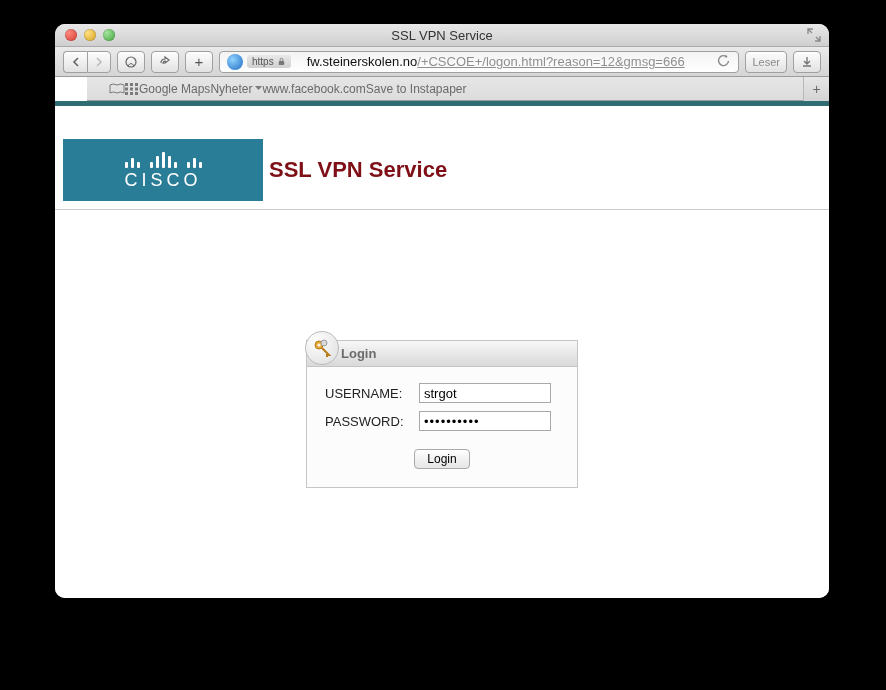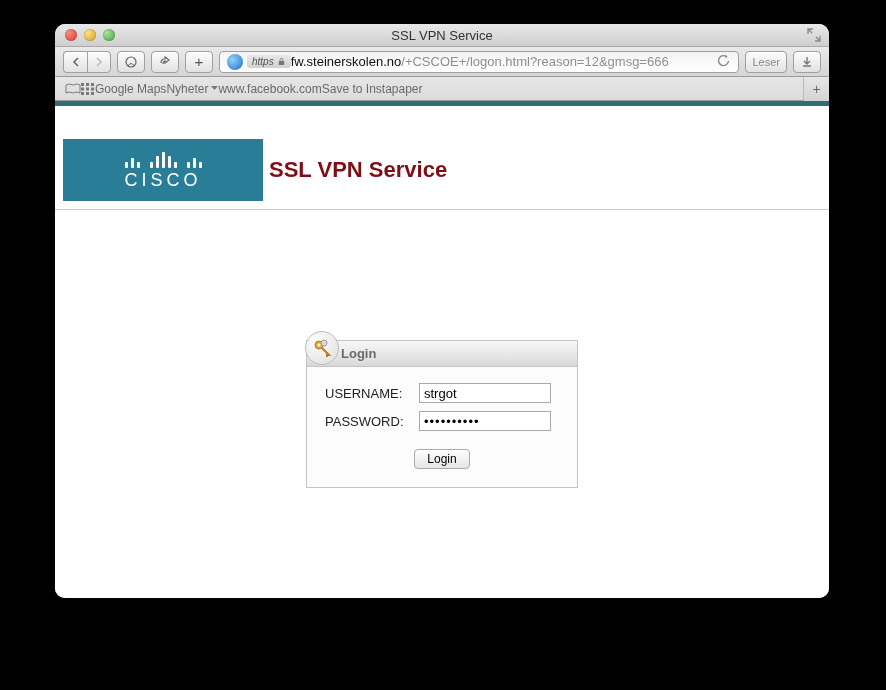--- a/index.html
+++ b/index.html
@@ -41,34 +41,34 @@
   .navgrp { display: flex; }
   .navgrp .tbtn:first-child { border-radius: 4px 0 0 4px; border-right: 0; }
   .navgrp .tbtn:last-child { border-radius: 0 4px 4px 0; }
   .addrwrap {
     flex: 1; display: flex; align-items: center; height: 22px;
     background: linear-gradient(#f3f3f3,#fff); border: 1px solid #a0a0a0;
     border-radius: 4px; padding: 0 4px; color: #666; overflow: hidden;
   }
   .https {
     background: linear-gradient(#e8e8e8,#d0d0d0); border-radius: 3px; padding: 1px 5px;
-    display: flex; align-items: center; gap: 3px; color: #555; font-size: 10px; font-style: italic;
+    display: flex; align-items: center; gap: 3px; color: #555; font-size: 10px;
   }
   .lock { width: 9px; height: 9px; }
-  .addr { white-space: nowrap; font-size: 13px; margin-left: 0; display: flex; align-items: flex-end; }
+  .addr { white-space: nowrap; font-size: 13px; margin-left: 16px; display: flex; align-items: flex-end; }
   .addr .host { color: #111; }
-  .addr .path { color: #8f8f8f; }
+  .addr .path { color: #8f8f8f; text-decoration: underline; }
   .reload { margin-left: auto; color: #888; padding: 0 4px; }
   .globe { width: 16px; height: 16px; border-radius: 50%; background: radial-gradient(circle at 35% 35%, #8fd3ff, #1d6bc4); margin-left: 3px; flex: none; }
 
   
   .bkbar {
-    height: 24px; display: flex; align-items: center; padding: 0 10px;
+    height: 24px; display: flex; align-items: center; padding: 0 22px;
     background: linear-gradient(#e6e6e6, #dcdcdc); color: #6a6a6a; font-size: 12px;
-    border-bottom: 1px solid #9c9c9c; position: relative;
+    border-bottom: 1px solid #9c9c9c; position: relative; margin-left: 32px;
   }
   .bkicon { color: #7a7a7a; display:flex; }
   .bkitem { display: flex; align-items: center; gap: 3px; }
   .bkplus {
     position: absolute; right: 0; top: 0; height: 24px; width: 26px;
     display: flex; align-items: center; justify-content: center;
     border-left: 1px solid #b8b8b8; background: linear-gradient(#e6e6e6,#d4d4d4);
     color: #6a6a6a; font-size: 14px;
   }
   .tealstrip { height: 5px; background: #2f6d72; }

